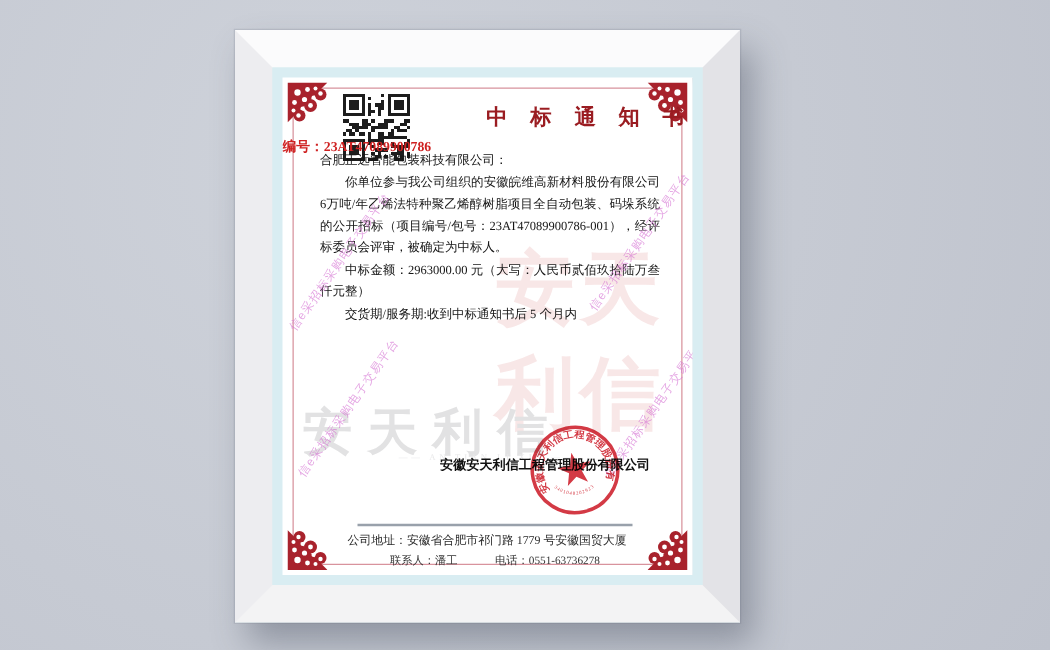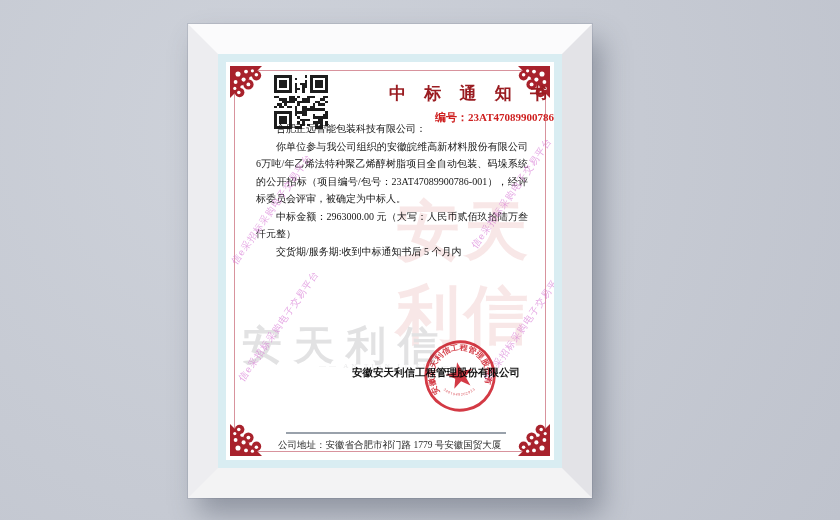--- a/index.html
+++ b/index.html
@@ -27,26 +27,26 @@
   .wm-brand{position:absolute;top:256px;left:0;width:100%;text-align:left;font-size:40px;font-weight:bold;
     letter-spacing:12px;color:#e2e2e3;pointer-events:none;white-space:nowrap;padding-left:16px;}
   .wm-brand-latin{position:absolute;top:300px;left:0;width:100%;text-align:center;font-size:7px;
     letter-spacing:3px;color:#e9e9ea;pointer-events:none;}
   .wm-diag{position:absolute;font-size:9.5px;color:#d46fd2;opacity:.62;letter-spacing:1px;white-space:nowrap;
     transform:rotate(-55deg);pointer-events:none;font-family:"Liberation Sans",sans-serif;}
   
   .qr{position:absolute;left:48px;top:13px;width:54px;height:54px;}
   .title{position:absolute;top:20px;left:0;width:100%;text-align:right;font-size:17px;font-weight:bold;
     letter-spacing:7px;color:#9a1c21;white-space:nowrap;}
-  .docno{position:absolute;top:48px;left:0;width:100%;text-align:right;font-size:11px;font-weight:bold;
+  .docno{position:absolute;top:48px;left:0;width:100%;text-align:left;font-size:11px;font-weight:bold;
     color:#cf2121;}
   .body-text{position:absolute;left:30px;top:58px;width:272px;font-size:10px;line-height:17.5px;color:#151515;
     text-align:justify;}
   .body-text p{margin:0;text-indent:2em;}
-  .body-text p.addressee{text-indent:0;margin-left:20px;}
+  .body-text p.addressee{text-indent:0;}
   .sig{position:absolute;right:34px;top:302px;text-align:center;font-size:10.5px;font-weight:600;color:#111;
     line-height:17px;white-space:nowrap;}
   .stamp{position:absolute;left:196px;top:276px;width:76px;height:76px;transform:rotate(-12deg);
     opacity:.9;mix-blend-mode:multiply;}
   .footer{position:absolute;left:52px;right:40px;bottom:5px;text-align:left;color:#2a2a2a;}
   .footer-rule{height:2px;background:#99a1ab;margin:0 8px 5px 8px;}
   .footer-address{font-size:9.5px;margin-bottom:3px;}
   .footer-contacts{font-size:9px;display:flex;justify-content:center;gap:30px;color:#333;}
 </style>
 </head>
@@ -264,17 +264,21 @@
           <textPath href="#arcTop" startOffset="1" textLength="122" lengthAdjust="spacingAndGlyphs">安徽安天利信工程管理股份有限公司</textPath>
         </text>
         <text font-size="3.6" fill="#cf2430">
           <textPath href="#arcBot" startOffset="4" textLength="32">3401048202923</textPath>
         </text>
       </svg>
 
       <div class="footer">
         <div class="footer-rule"></div>
         <div class="footer-address">公司地址：安徽省合肥市祁门路 1779 号安徽国贸大厦</div>
+        <div class="footer-contacts">
+          <span>联系人：潘工</span>
+          <span>电话：0551-63736278</span>
+        </div>
       </div>
 
     </div>
   </div>
 </div>
 
 </body></html>

